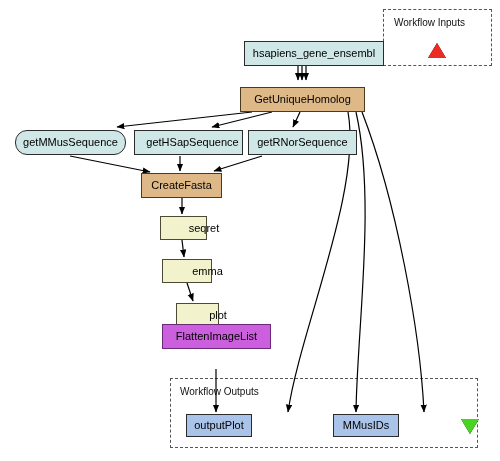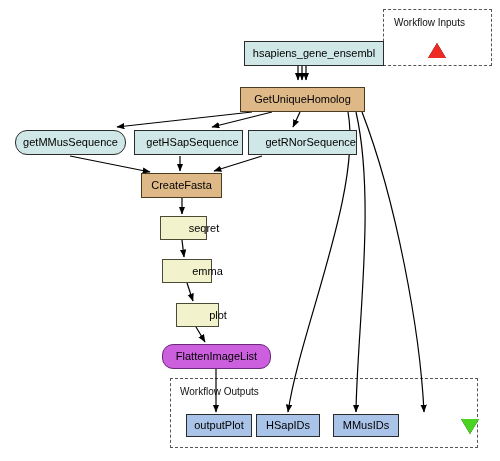--- a/index.html
+++ b/index.html
@@ -142,50 +142,47 @@
   </div>
 
   <div class="node node-input" style="left:3px; top:130px; width:111px; height:25px;border-radius:12px;">
     <span>getMMusSequence</span>
   </div>
 
   <div class="node node-input" style="left:122px; top:130px; width:109px; height:25px;padding-left:8px;">
     <span>getHSapSequence</span>
   </div>
 
-  <div class="node node-input" style="left:236px; top:130px; width:109px; height:25px;justify-content:flex-end;">
+  <div class="node node-input" style="left:236px; top:130px; width:109px; height:25px;">
     <span>getRNorSequence</span>
   </div>
 
   <div class="node node-proc" style="left:141px; top:173px; width:81px; height:25px;">
     <span>CreateFasta</span>
   </div>
 
   <div class="node node-tool" style="left:160px; top:216px; width:47px; height:24px;">
     <span>seqret</span>
   </div>
 
   <div class="node node-tool" style="left:162px; top:259px; width:50px; height:24px;">
     <span>emma</span>
   </div>
 
   <div class="node node-tool" style="left:176px; top:303px; width:37px; height:24px;">
     <span>plot</span>
   </div>
 
-  <div class="node node-flatten" style="left:162px; top:344px; width:109px; height:25px;border-radius:11px;">
+  <div class="node node-flatten" style="left:162px; top:324px; width:109px; height:25px;">
     <span>FlattenImageList</span>
   </div>
 
   <div class="node node-output" style="left:186px; top:414px; width:66px; height:23px;">
     <span>outputPlot</span>
   </div>
 
-  <div class="node node-output" style="left:256px; top:414px; width:64px; height:23px;">
-    <span>HSapIDs</span>
-  </div>
 
   <div class="node node-output" style="left:333px; top:414px; width:66px; height:23px;">
     <span>MMusIDs</span>
   </div>
 
 
 </div>
 
 </body></html>

